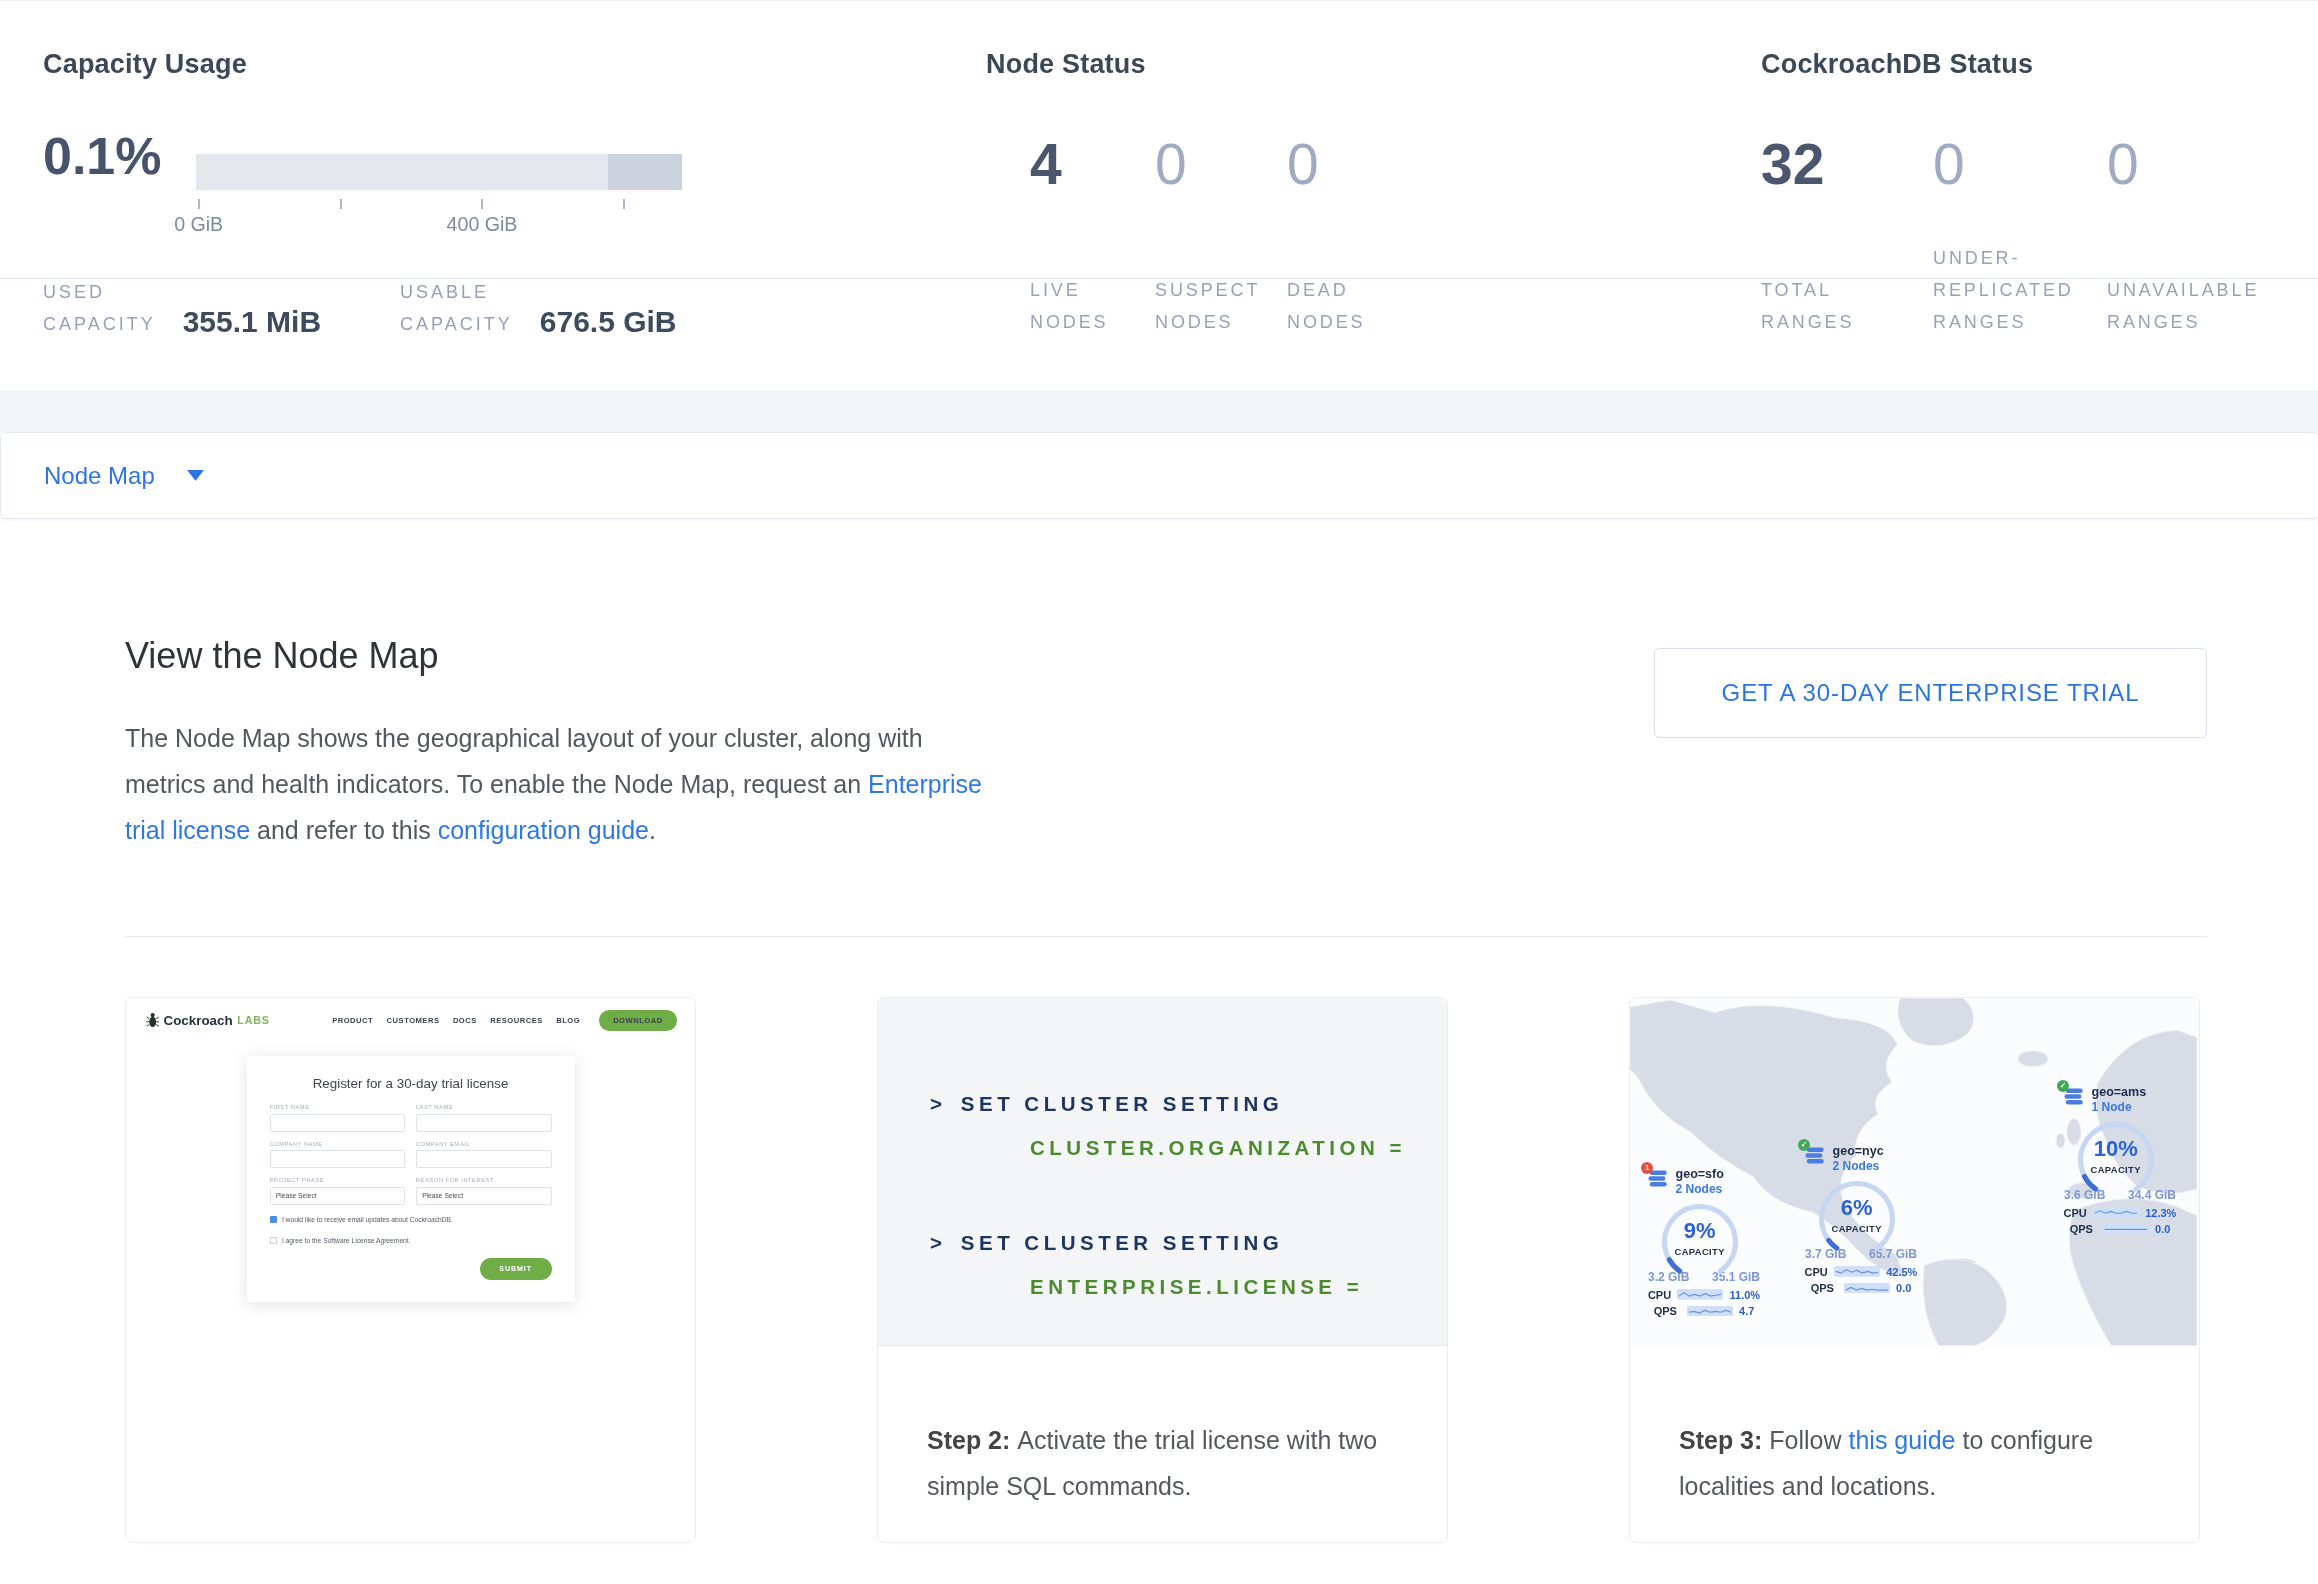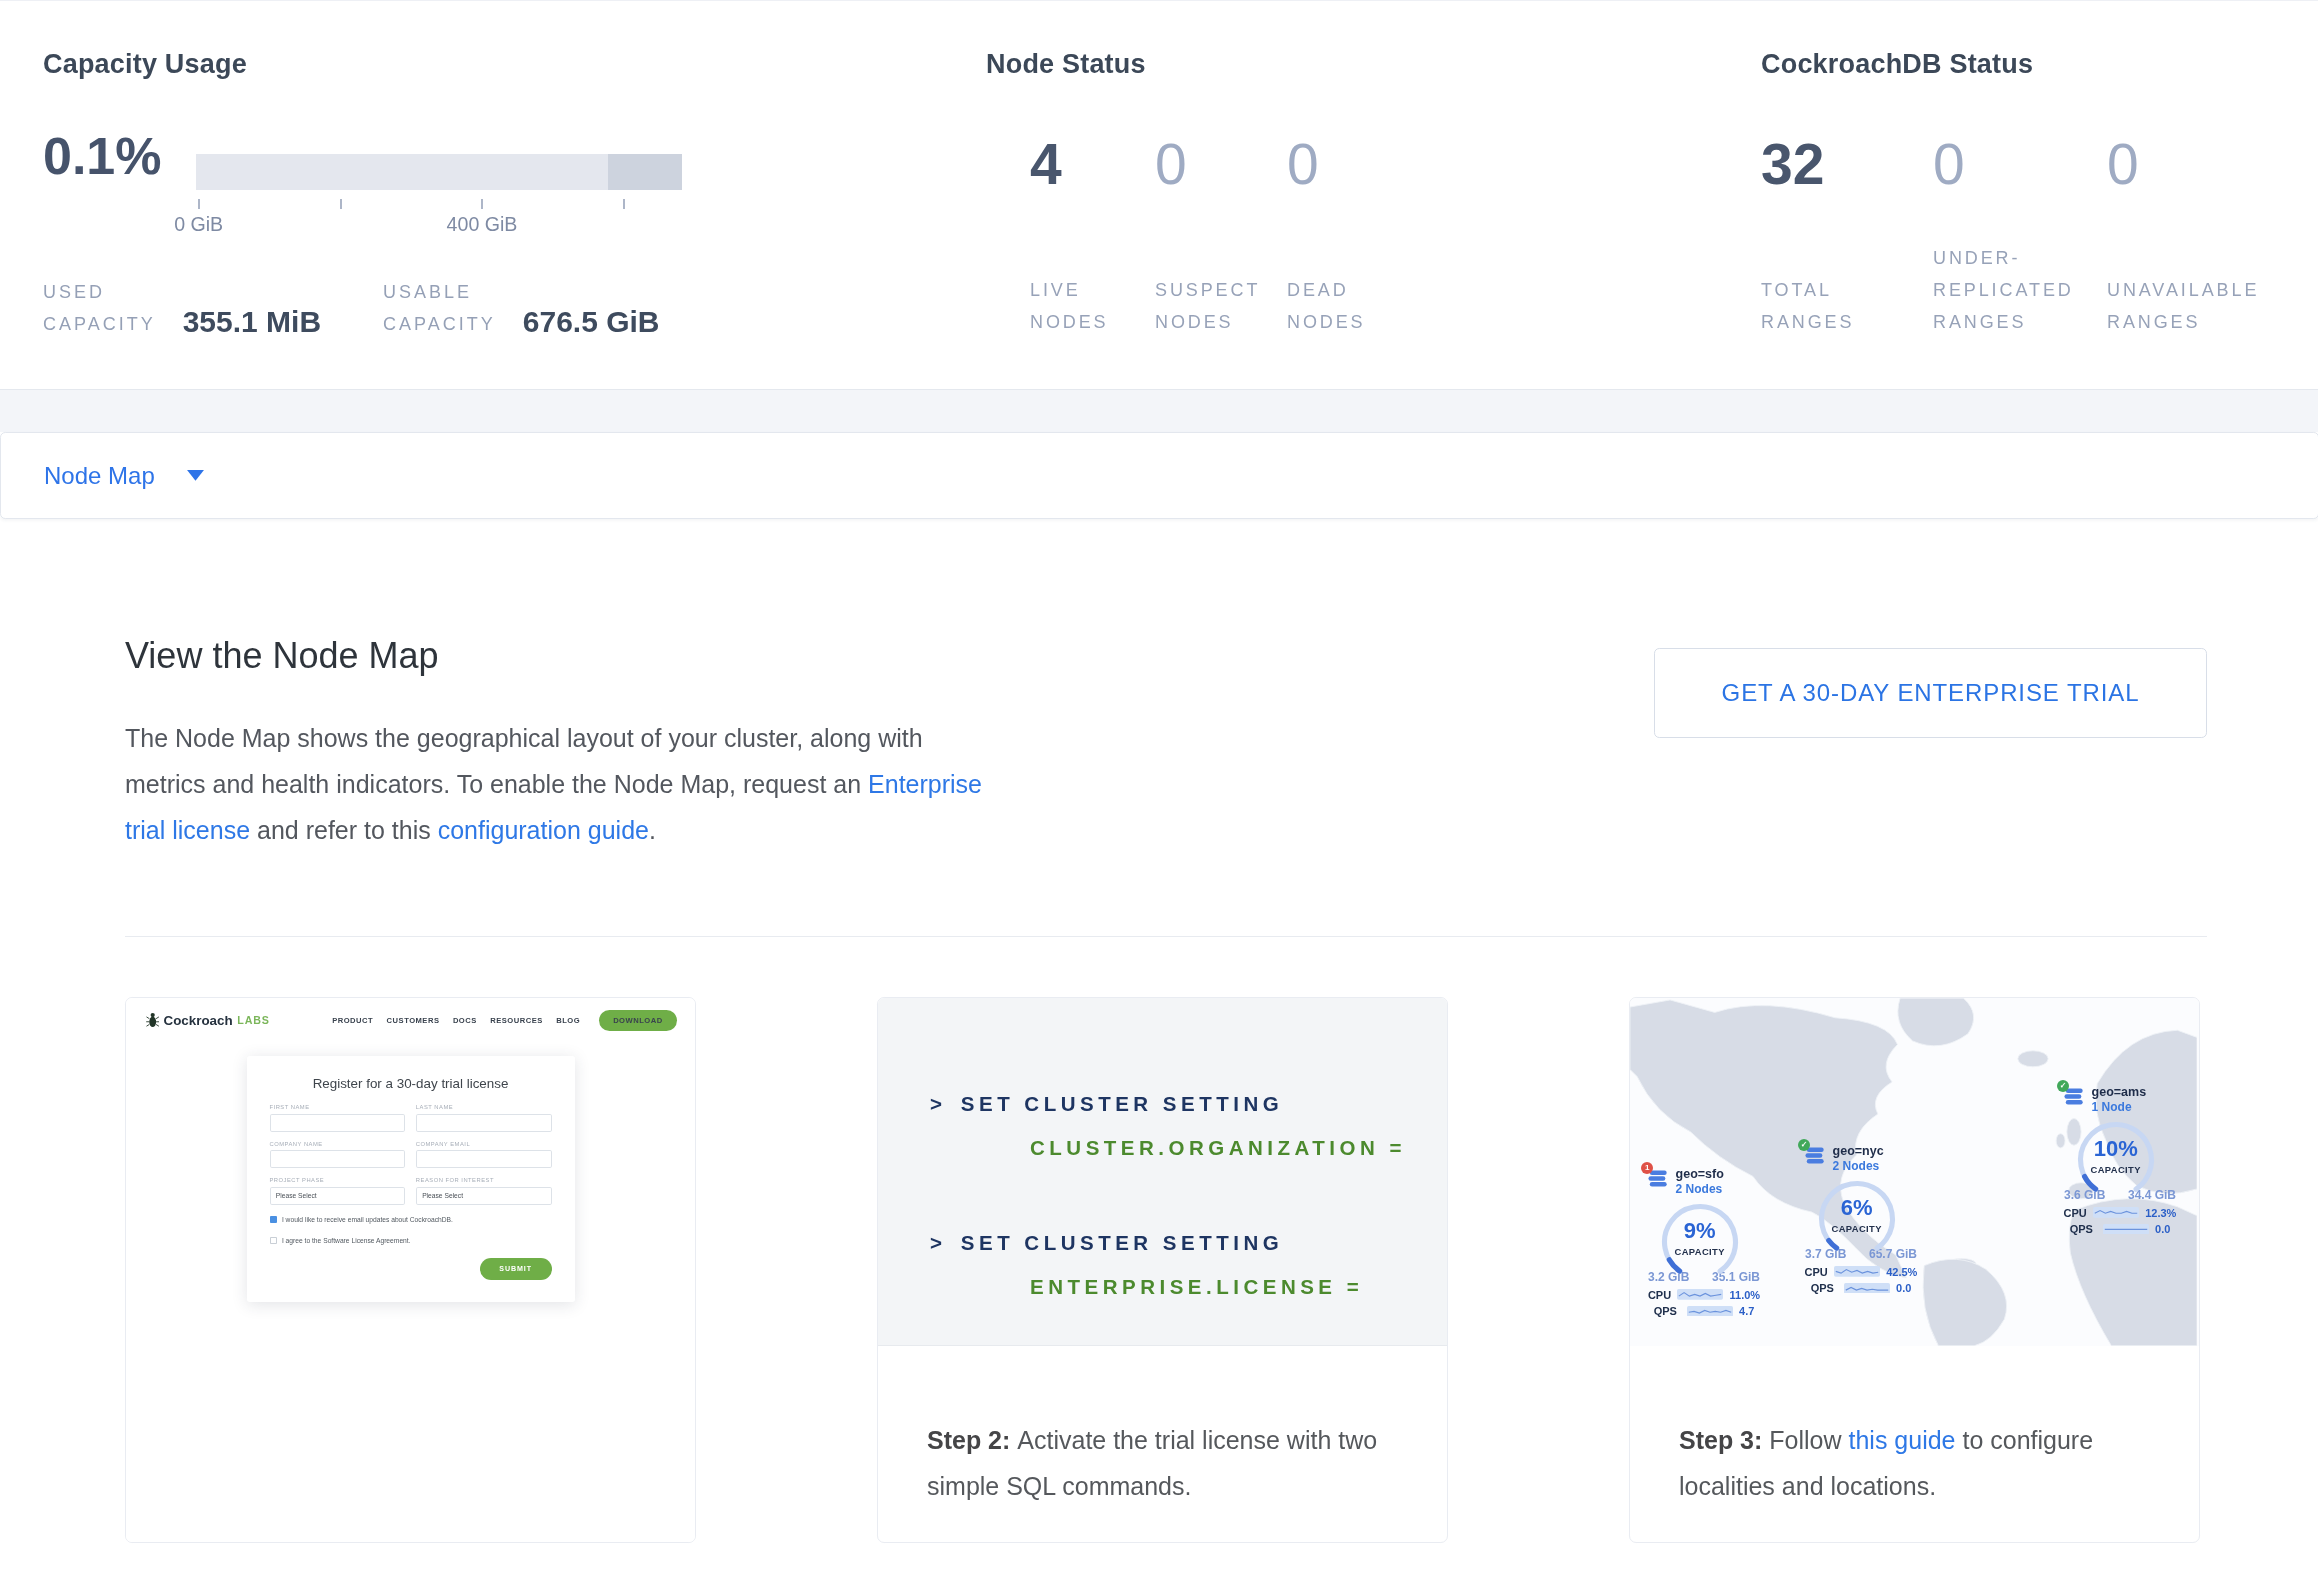--- a/index.html
+++ b/index.html
@@ -3,32 +3,32 @@
 <meta charset="utf-8">
 <style>
   * { margin:0; padding:0; box-sizing:border-box; }
   html,body { background:#ffffff; }
   body {
     width:2319px; height:1585px; position:relative;
     font-family:"Liberation Sans", sans-serif;
     color:#3e4b5e; overflow:hidden;
   }
   
-  .stats-panel { position:absolute; left:0; top:0; width:2319px; height:390px;
+  .stats-panel { position:absolute; left:0; top:0; width:2319px; height:279px;
     background:#fff; border-top:0.9px solid #eef0f5; border-bottom:0.9px solid #e4e8ee; }
   .sec-title { position:absolute; top:48px; font-size:27px; font-weight:700; color:#3c4858; letter-spacing:0.2px; }
   .t-cap { left:43px; } .t-node { left:986px; } .t-repl { left:1761px; }
 
   .cap-percent { position:absolute; left:43px; top:125px; font-size:52px; font-weight:700; color:#46536b; }
   .cap-bar { position:absolute; left:196px; top:153px; width:486px; height:36px; background:#e4e7ee; }
   .cap-bar-seg { position:absolute; right:0; top:0; height:36px; width:15.2%; background:#cdd3de; }
   .tick { position:absolute; top:45px; width:1.8px; height:9.8px; background:#adb6c8; }
   .tick-label { position:absolute; top:59px; transform:translateX(-50%); font-size:19.6px; color:#7e8aa3; white-space:nowrap; }
 
-  .metrics { position:absolute; left:43px; top:275px; display:flex; gap:62px; }
+  .metrics { position:absolute; left:43px; top:275px; display:flex; gap:79px; }
   .metric { display:flex; align-items:flex-end; gap:27px; }
   .metric-lines div { font-size:18px; letter-spacing:3px; line-height:32px; color:#95a0b6; }
   .metric-value { font-size:30px; font-weight:700; color:#3e4b5e; line-height:36px; }
 
   .stat-cols { position:absolute; top:125px; display:flex; }
   .cols-node { left:1030px; } .cols-repl { left:1761px; }
   .stat-col { display:flex; flex-direction:column; }
   .cols-node .stat-col:nth-child(1){ width:125px; }
   .cols-node .stat-col:nth-child(2){ width:132px; }
   .cols-repl .stat-col:nth-child(1){ width:172px; }

